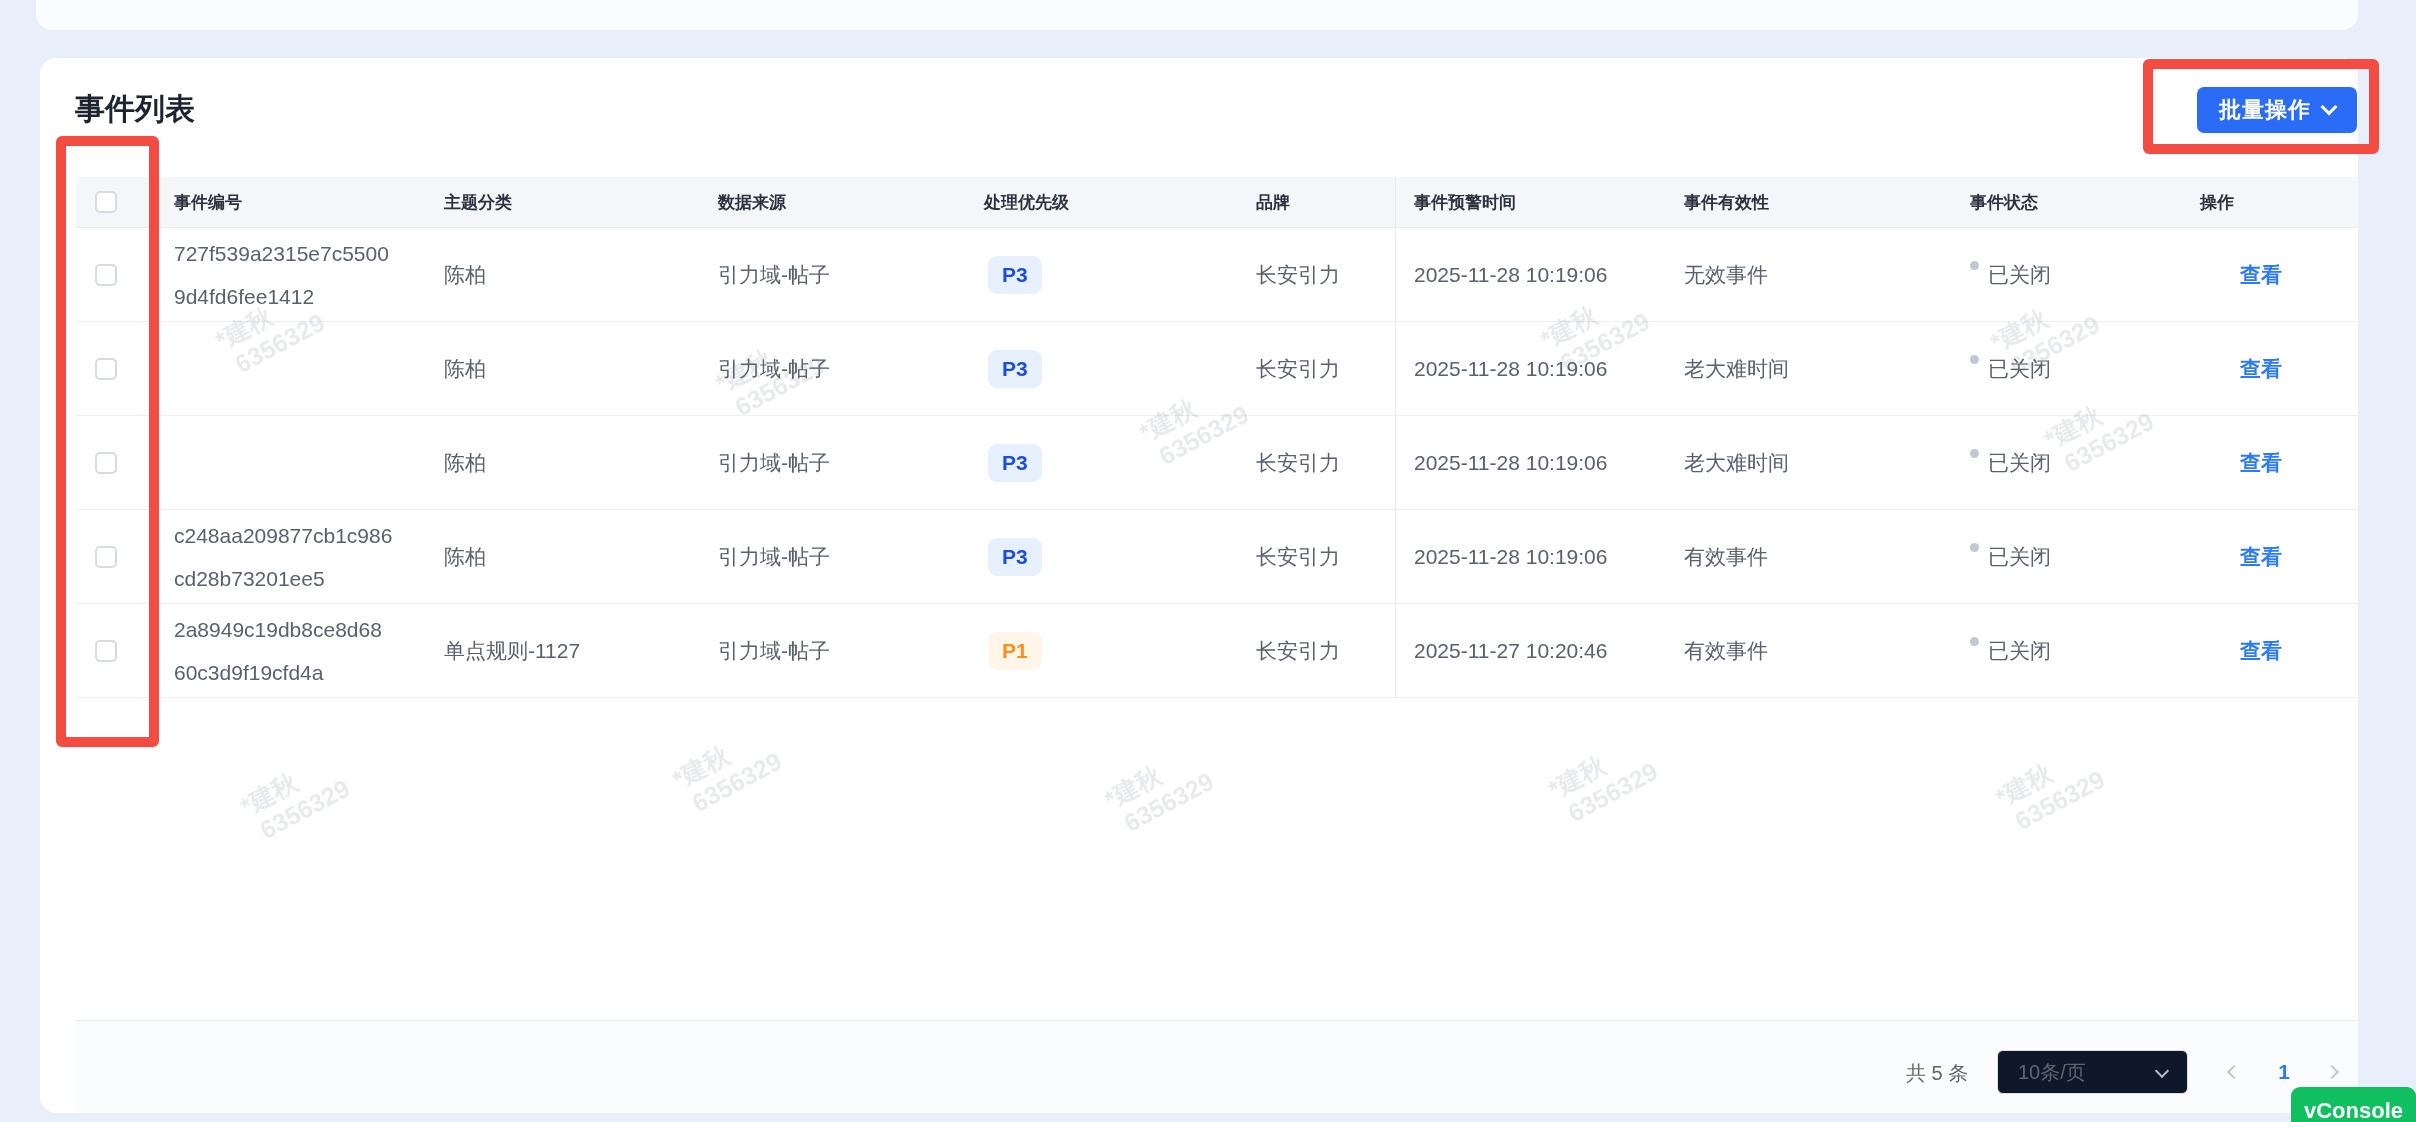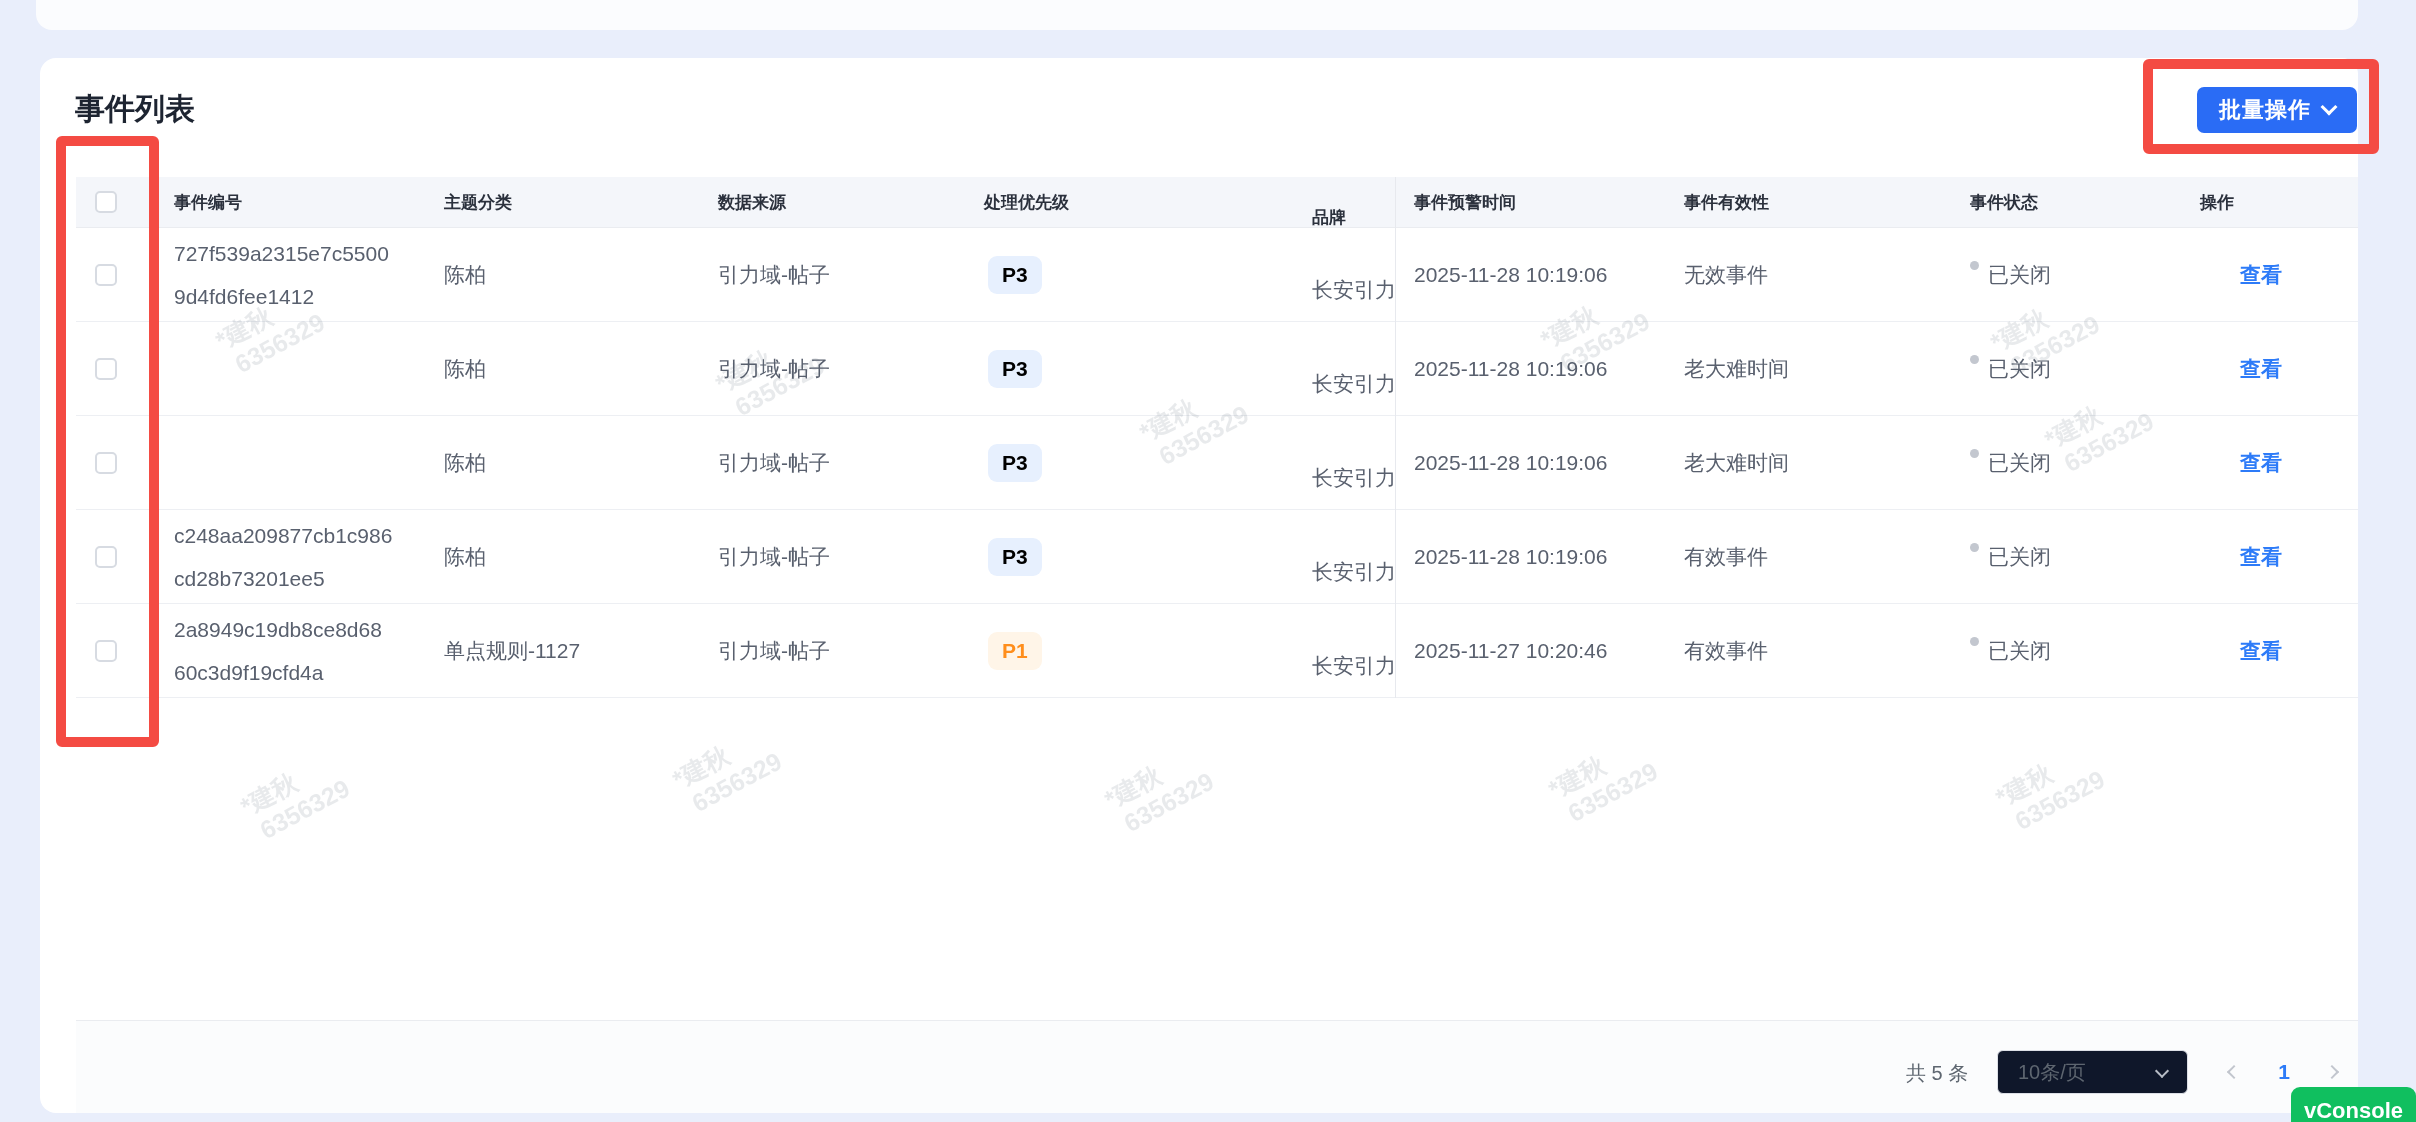--- a/index.html
+++ b/index.html
@@ -29,35 +29,35 @@
   
   .table { position:absolute; left:36px; top:119px; width:2282px; }
   .thead { position:relative; height:51px; background:#F4F6FA; border-bottom:1px solid #EAECF0; }
   .th { position:absolute; top:50%; transform:translateY(-50%); font-size:17px; font-weight:700; color:#2B313D; white-space:nowrap; }
   .row { position:relative; height:94px; border-bottom:1px solid #EDEFF3; background:transparent; }
   .cell { position:absolute; top:50%; transform:translateY(-50%); font-size:21px; color:#59606E; white-space:nowrap; }
   .c-id    { left:98px; }
   .c-topic { left:368px; }
   .c-src   { left:642px; }
   .c-pri   { left:908px; }
-  .c-brand { left:1236px;margin-top:15px; }
+  .c-brand { left:1180px; }
   .c-time  { left:1338px; }
   .c-valid { left:1608px; }
   .c-stat  { left:1894px; }
   .c-act   { left:2124px; }
 
   .checkbox { position:absolute; left:19px; top:50%; transform:translateY(-50%);
               width:22px; height:22px; background:#FFFFFF; border:2px solid #D7DBE2;
               border-radius:5px; cursor:pointer; }
 
   .id-lines { line-height:43px; }
 
   .badge { left:912px; display:inline-block; padding:7px 14px; border-radius:9px;
            font-size:21px; font-weight:700; }
-  .badge[data-level="P3"] { background:#E7F0FE; color:#000000; }
+  .badge[data-level="P3"] { background:#E7F0FE; color:#1d4ed8; }
   .badge[data-level="P1"] { background:#FFF5E8; color:#FF8E1C; }
 
   .status { display:flex; align-items:flex-start; gap:9px; }
   .dot { width:9px; height:9px; border-radius:50%; background:#C3C7CF; }
 
   .view-link { font-weight:700; color:#2D7BF8; cursor:pointer; text-decoration:none;margin-left:40px; }
 
   .vline { position:absolute; left:1319px; top:0; width:1px; height:521px; background:#E7E9EE; }
 
   .table-bottom-border { position:absolute; left:36px; top:962px; width:2282px; height:1px; background:#EAECF0; }

